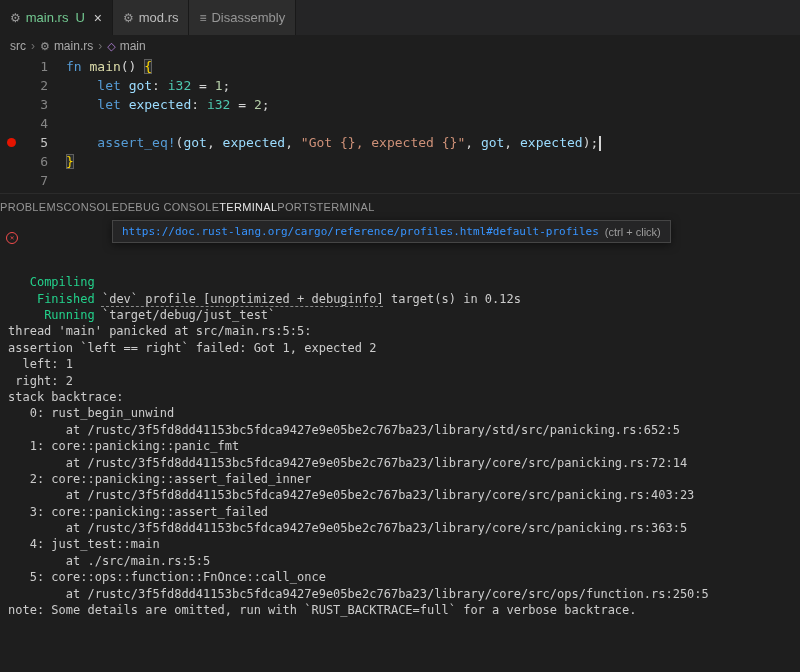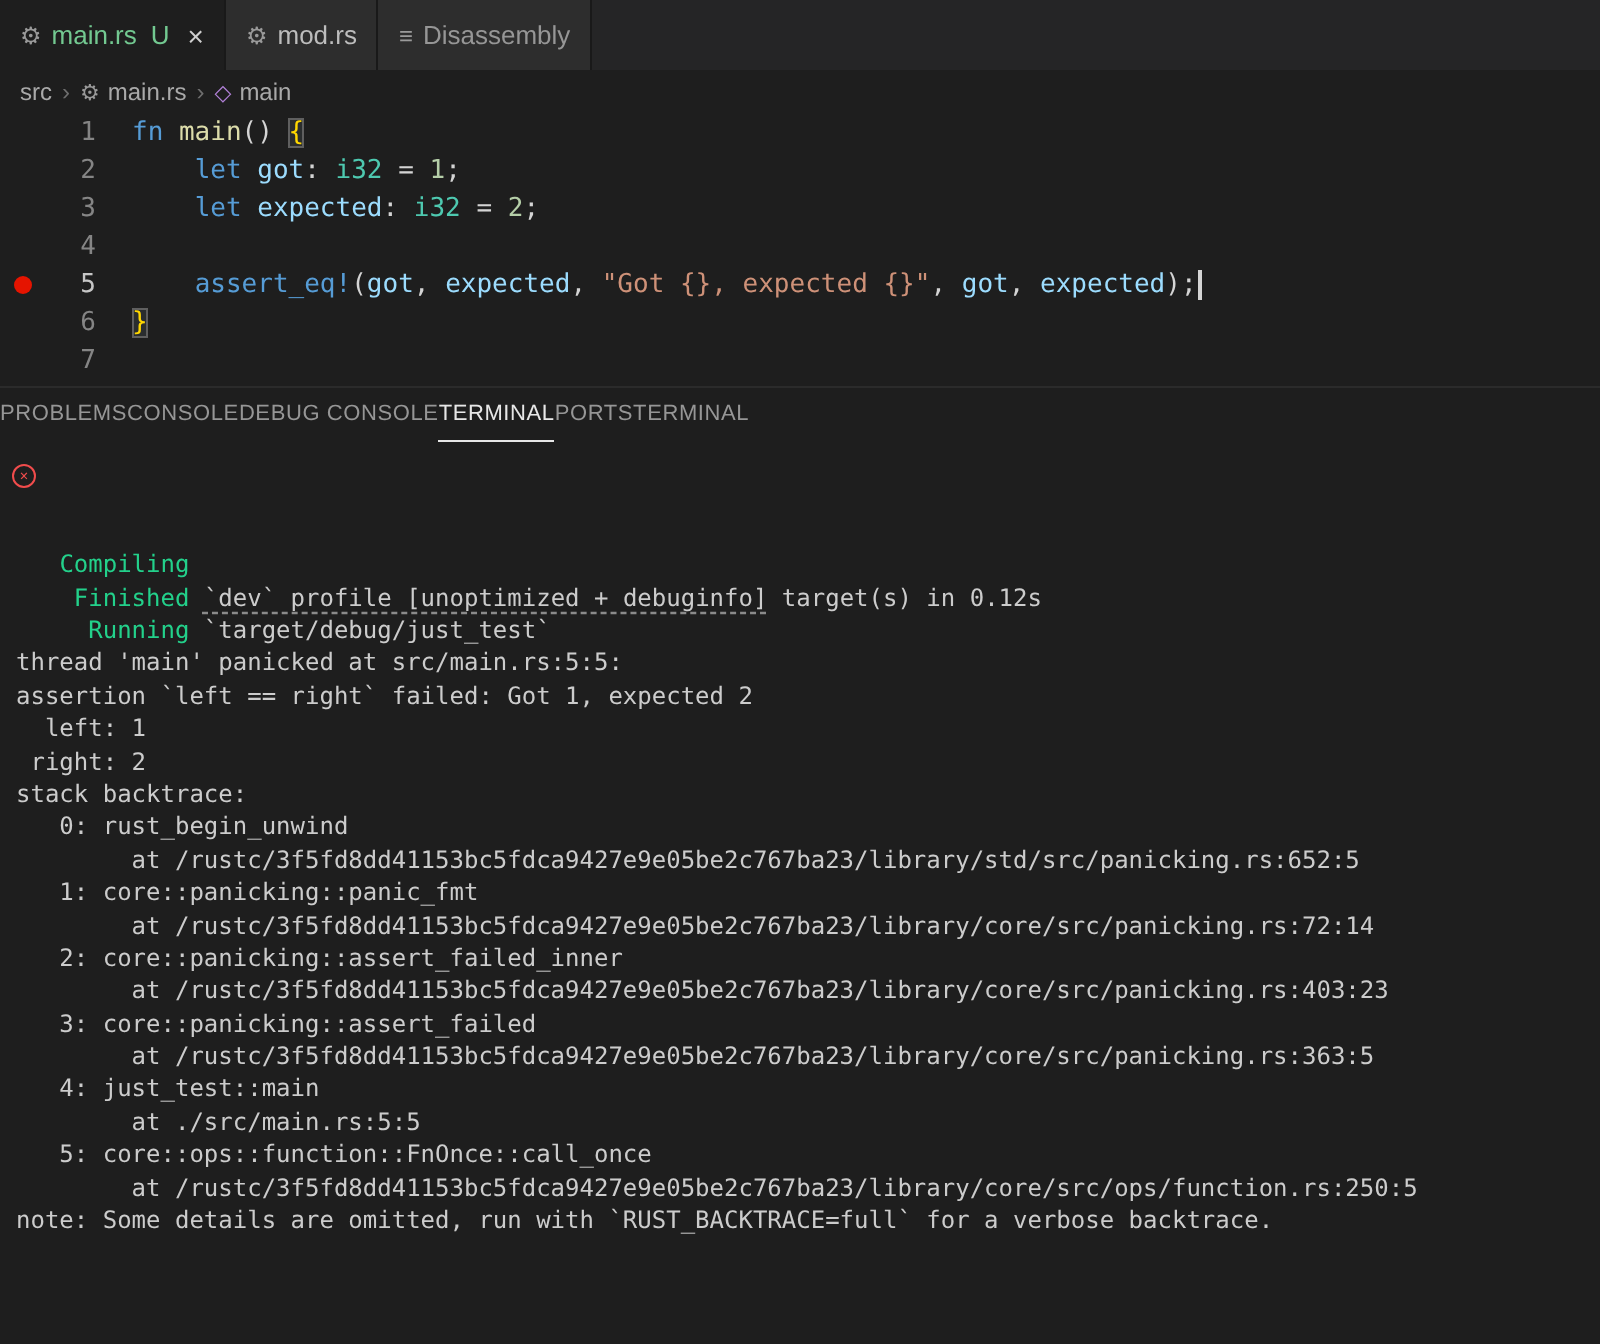--- a/index.html
+++ b/index.html
@@ -145,16 +145,20 @@
 
 <div class="panel">
   <div class="panel-tabs">
       <span class="ptab">PROBLEMS</span>
       <span class="ptab">CONSOLE</span>
       <span class="ptab">DEBUG CONSOLE</span>
       <span class="ptab active">TERMINAL</span>
       <span class="ptab">PORTS</span>
       <span class="ptab">TERMINAL</span>
     </div>
+  <div class="tooltip">
+      <span class="url">https://doc.rust-lang.org/cargo/reference/profiles.html#default-profiles</span>
+      <span class="hint">(ctrl + click)</span>
+  </div>
   <div class="terminal">
     <span class="term-error-icon">✕</span>
   <div class="trow"><span>   </span><span class="g">Compiling</span></div><div class="trow"><span>    </span><span class="g">Finished</span><span> </span><span class="dash">`dev` profile [unoptimized + debuginfo]</span><span> target(s) in 0.12s</span></div><div class="trow"><span>     </span><span class="g">Running</span><span> `target/debug/just_test`</span></div><div class="trow"><span>thread 'main' panicked at src/main.rs:5:5:</span></div><div class="trow"><span>assertion `left == right` failed: Got 1, expected 2</span></div><div class="trow"><span>  left: 1</span></div><div class="trow"><span> right: 2</span></div><div class="trow"><span>stack backtrace:</span></div><div class="trow"><span>   0: rust_begin_unwind</span></div><div class="trow"><span>        at /rustc/3f5fd8dd41153bc5fdca9427e9e05be2c767ba23/library/std/src/panicking.rs:652:5</span></div><div class="trow"><span>   1: core::panicking::panic_fmt</span></div><div class="trow"><span>        at /rustc/3f5fd8dd41153bc5fdca9427e9e05be2c767ba23/library/core/src/panicking.rs:72:14</span></div><div class="trow"><span>   2: core::panicking::assert_failed_inner</span></div><div class="trow"><span>        at /rustc/3f5fd8dd41153bc5fdca9427e9e05be2c767ba23/library/core/src/panicking.rs:403:23</span></div><div class="trow"><span>   3: core::panicking::assert_failed</span></div><div class="trow"><span>        at /rustc/3f5fd8dd41153bc5fdca9427e9e05be2c767ba23/library/core/src/panicking.rs:363:5</span></div><div class="trow"><span>   4: just_test::main</span></div><div class="trow"><span>        at ./src/main.rs:5:5</span></div><div class="trow"><span>   5: core::ops::function::FnOnce::call_once</span></div><div class="trow"><span>        at /rustc/3f5fd8dd41153bc5fdca9427e9e05be2c767ba23/library/core/src/ops/function.rs:250:5</span></div><div class="trow"><span>note: Some details are omitted, run with `RUST_BACKTRACE=full` for a verbose backtrace.</span></div><div class="trow"> </div></div>
 </div>
 
 </body></html>

